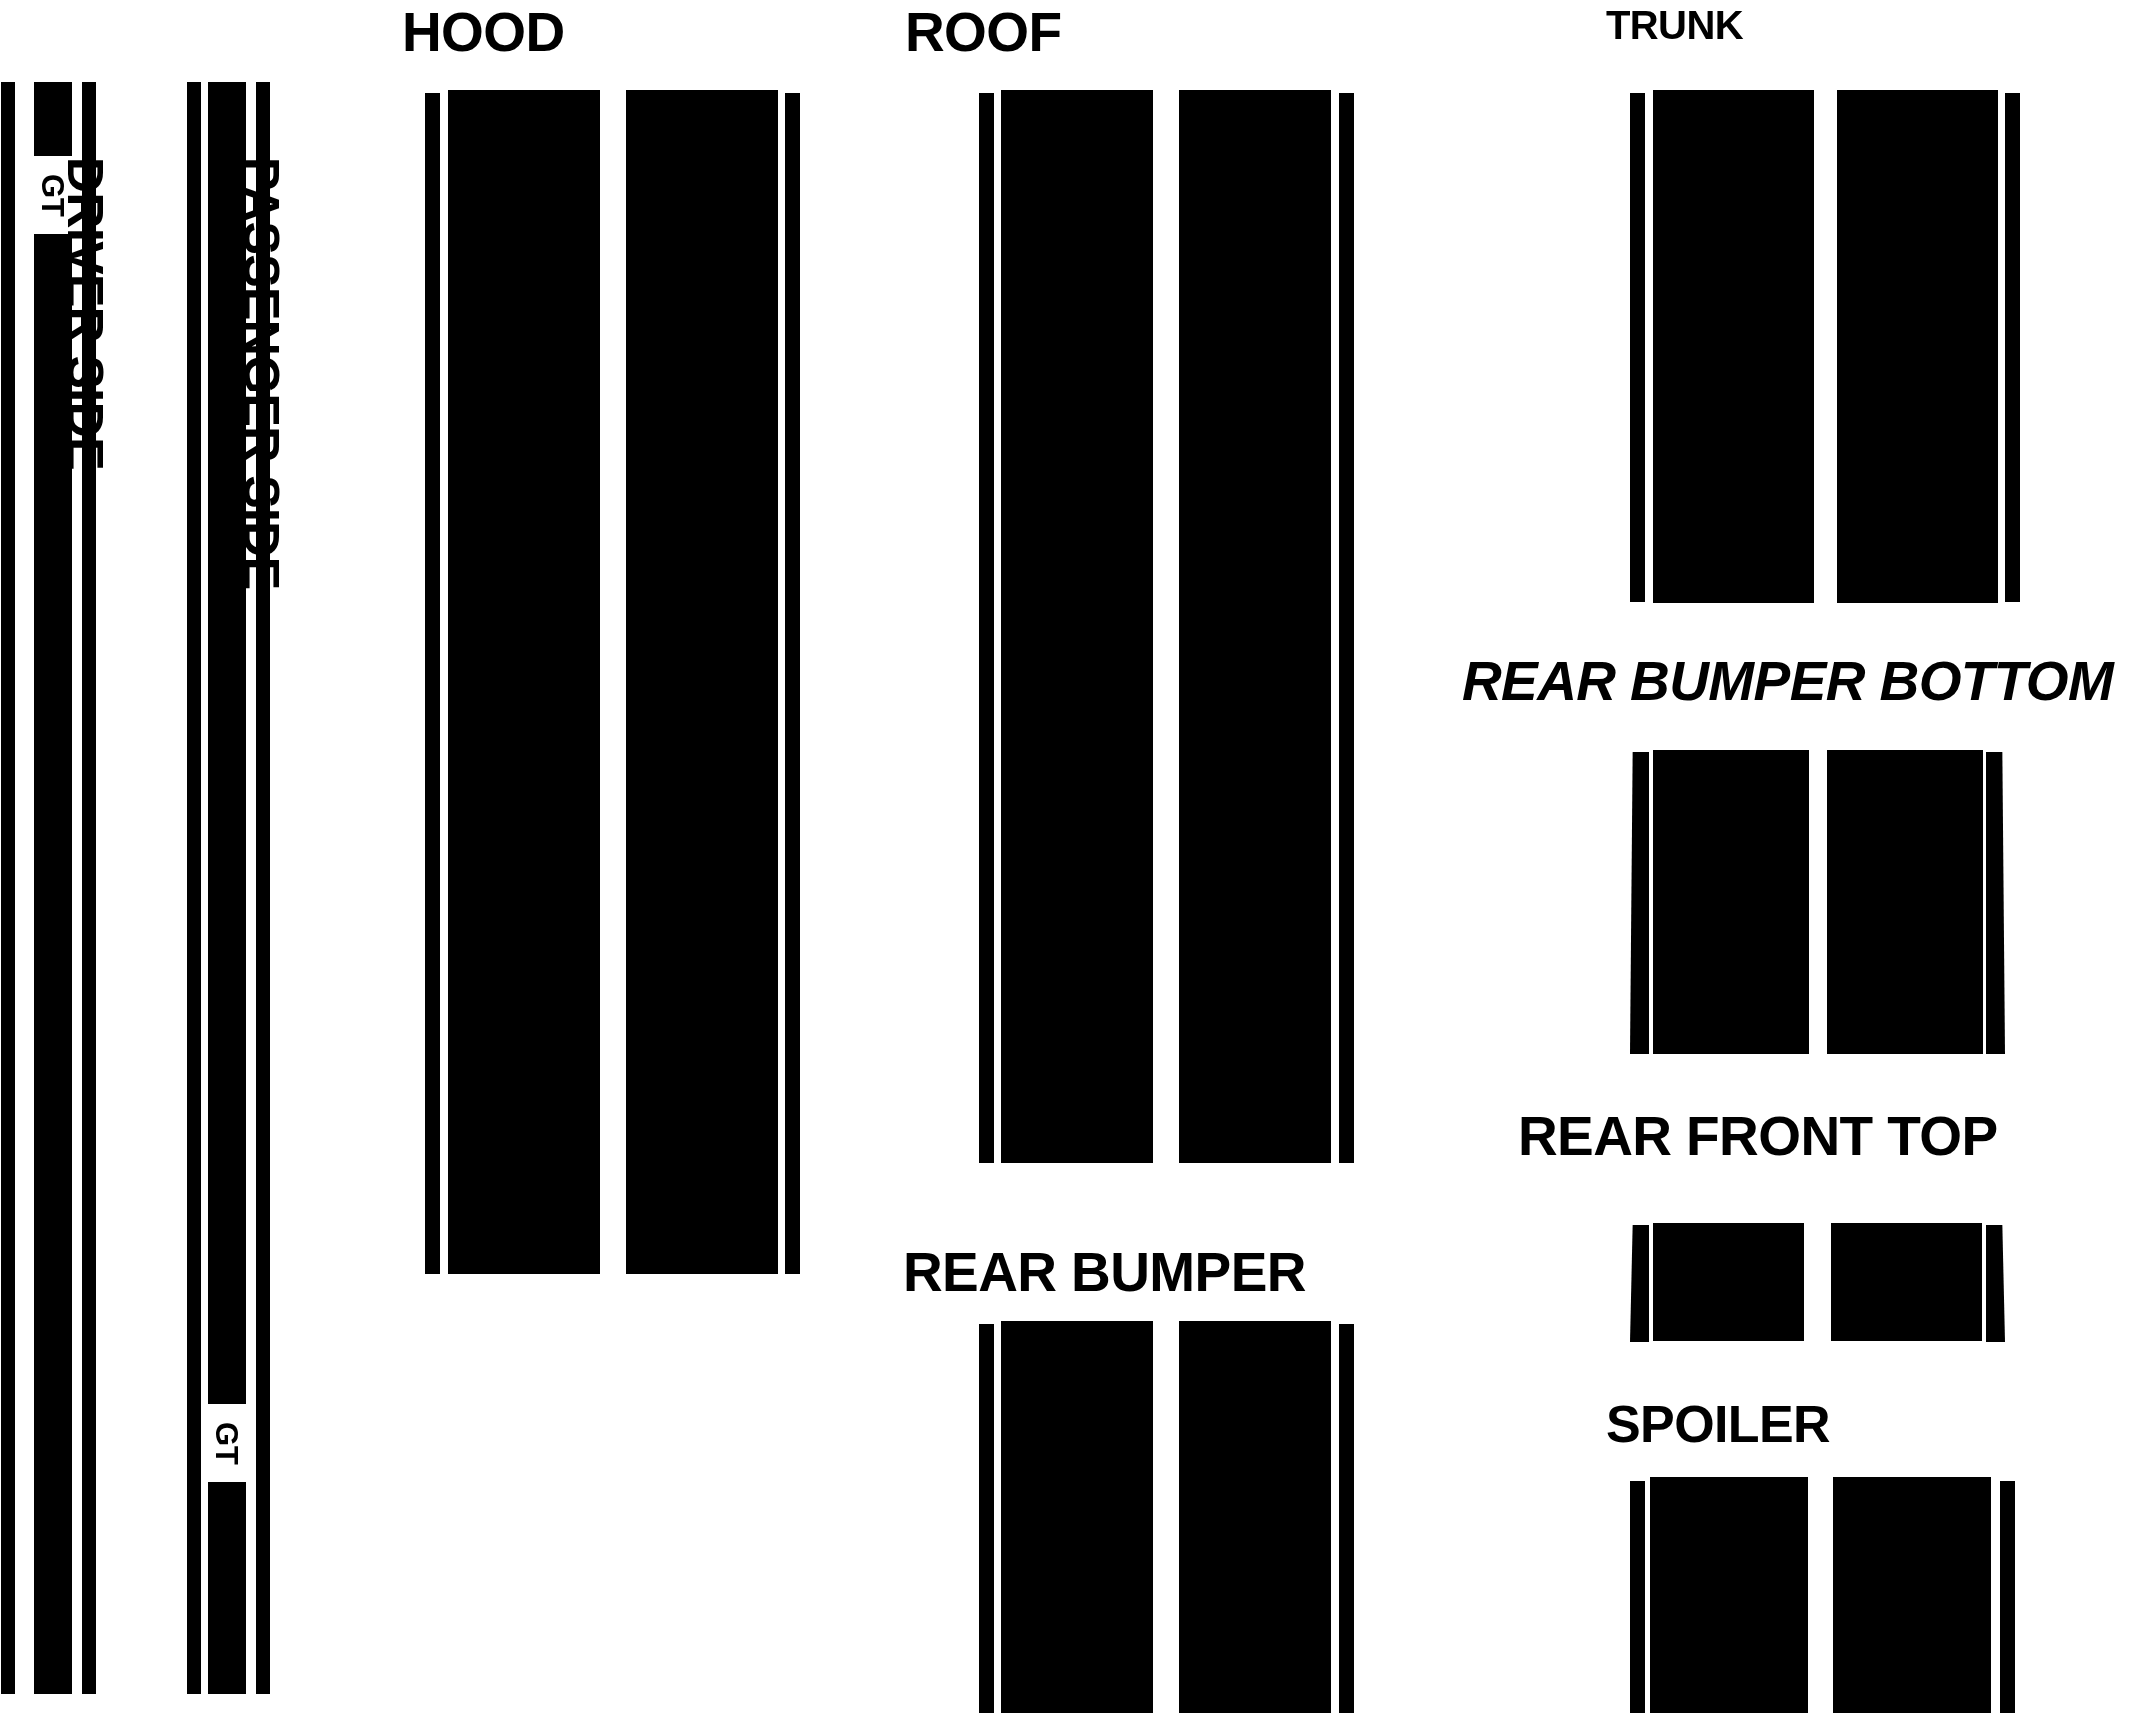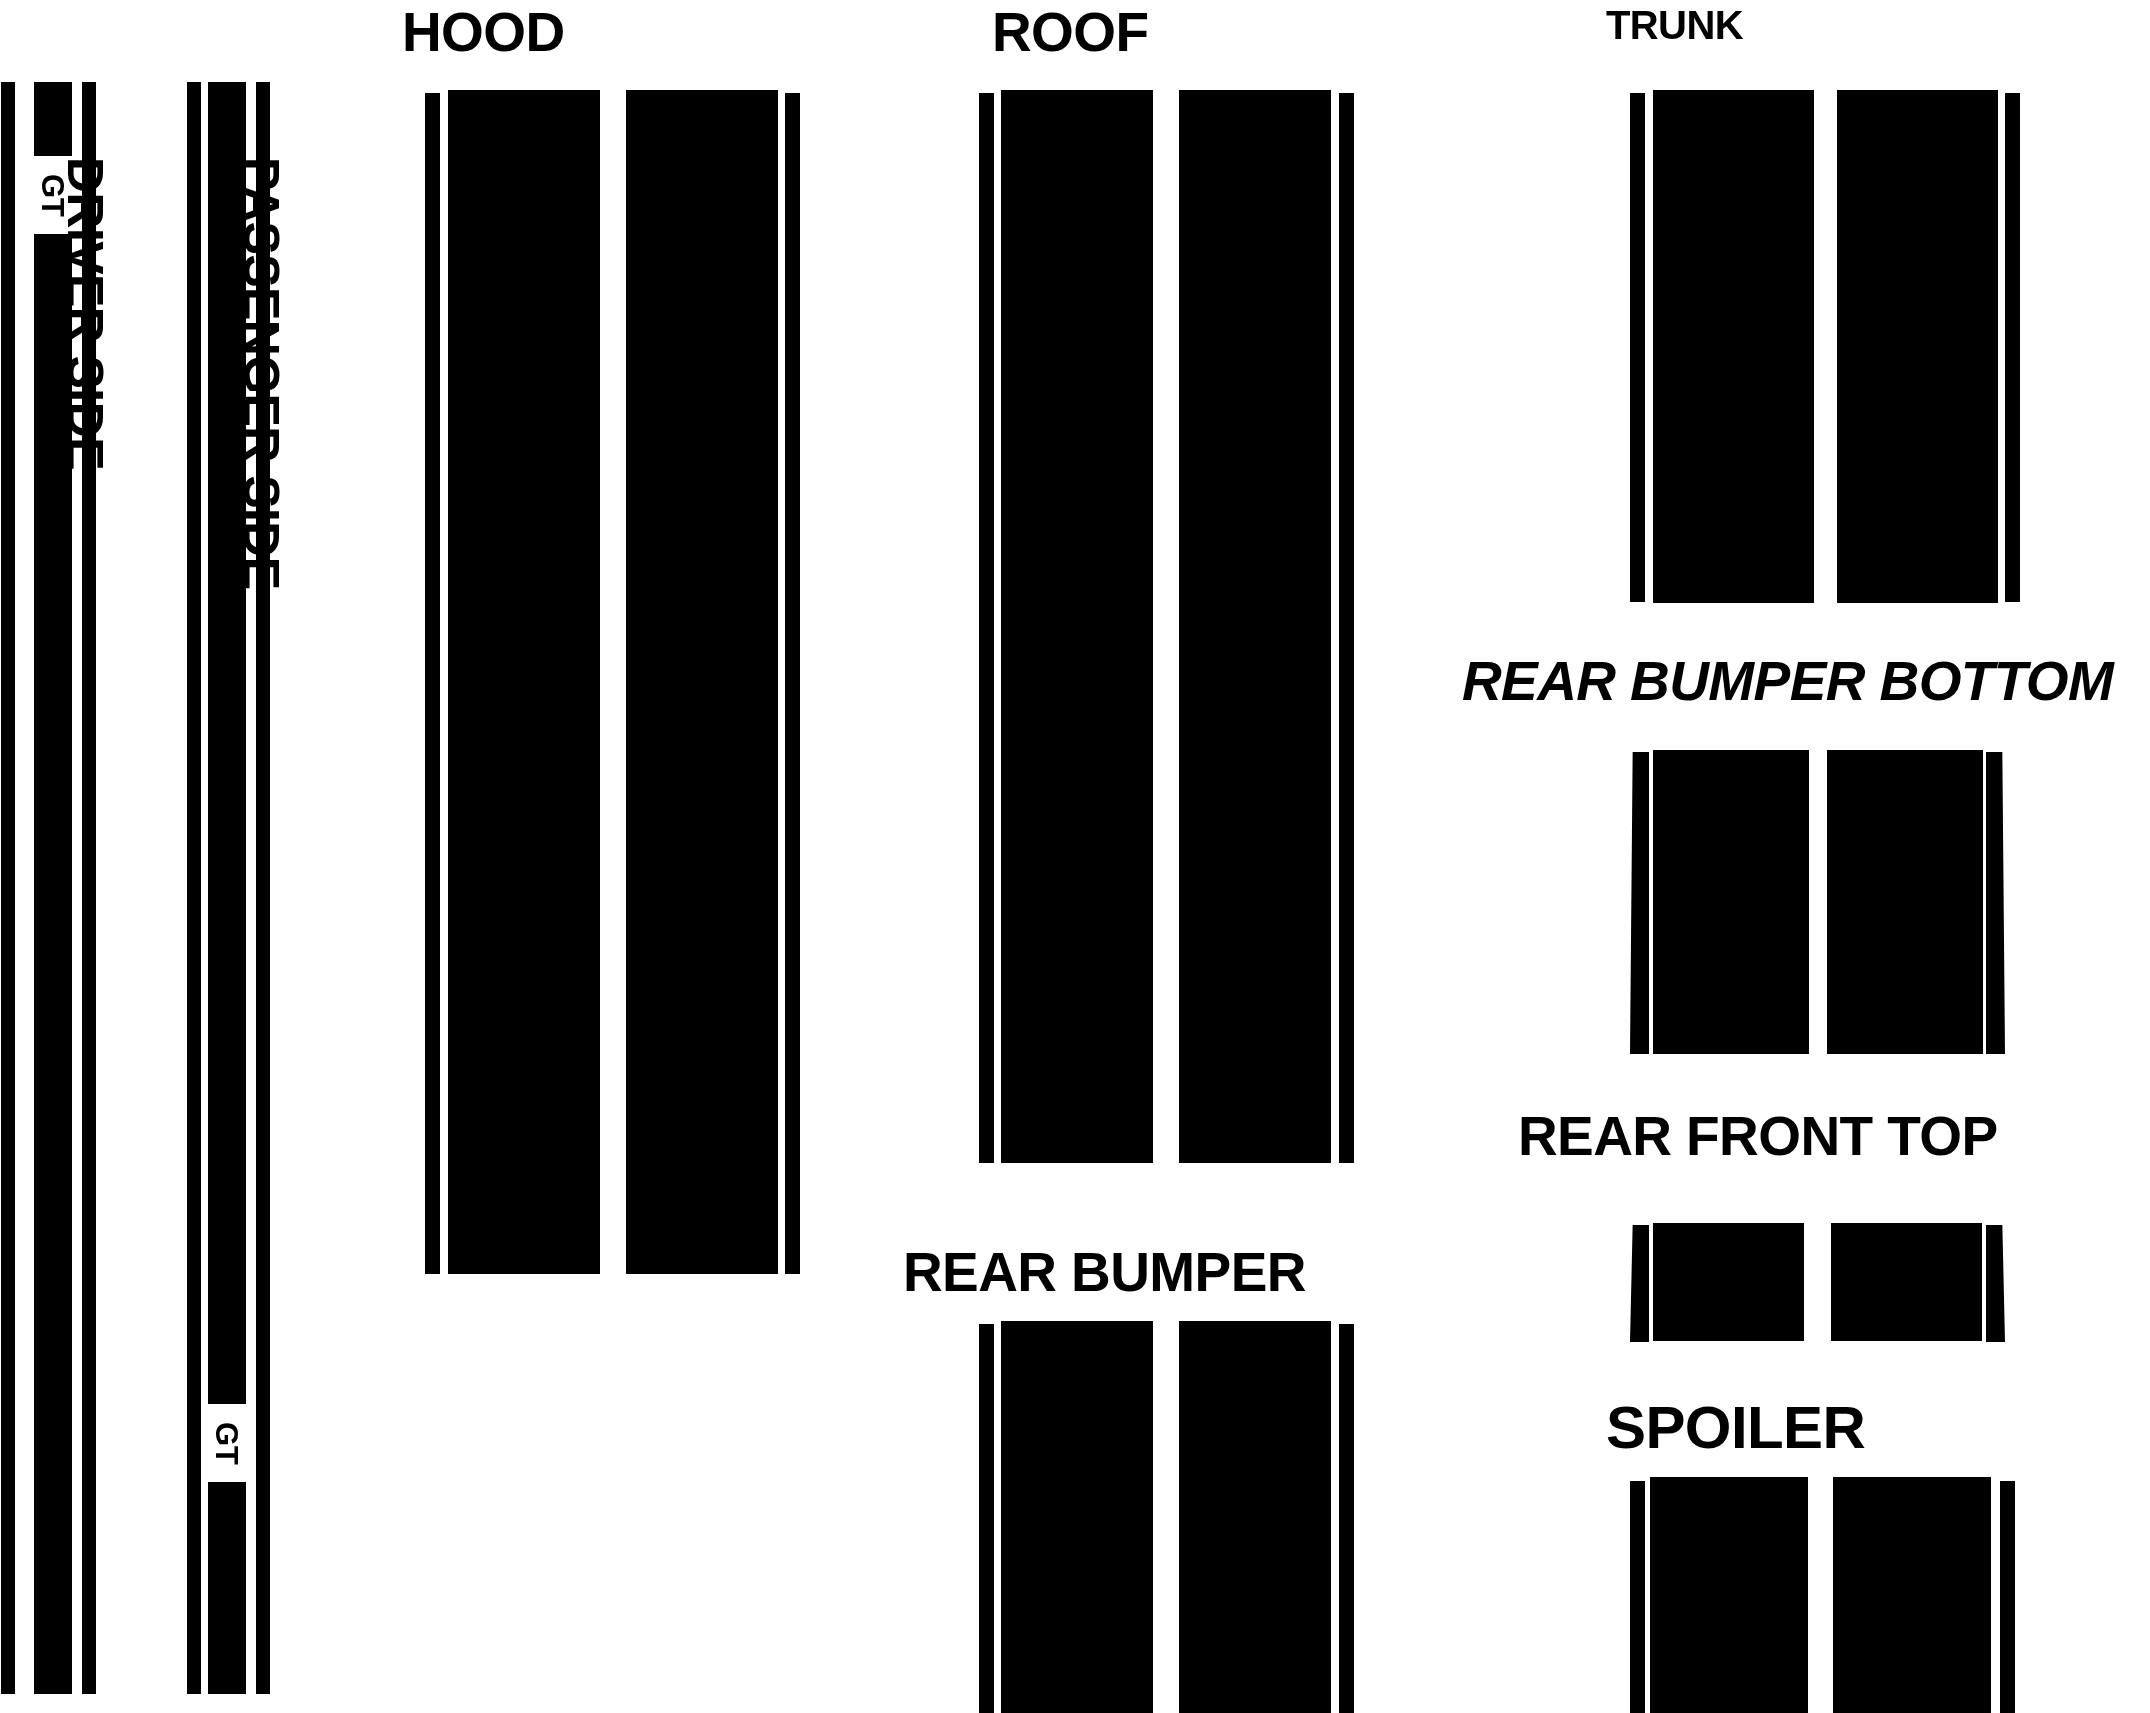--- a/index.html
+++ b/index.html
@@ -95,21 +95,21 @@
 
   <div>
     <div class="label h" style="left:402px; top:5px; width:402px; font-size:55px;">HOOD</div>
     <div class="stripe" style="left:425px; top:93px; width:15px; height:1181px;"></div>
     <div class="stripe" style="left:448px; top:90px; width:152px; height:1184px;"></div>
     <div class="stripe" style="left:626px; top:90px; width:152px; height:1184px;"></div>
     <div class="stripe" style="left:785px; top:93px; width:15px; height:1181px;"></div>
   </div>
 
   <div>
-    <div class="label h" style="left:992px; top:5px; width:402px; font-size:55px;">ROOF</div>
+    <div class="label h" style="left:905px; top:5px; width:402px; font-size:55px;">ROOF</div>
     <div class="stripe" style="left:979px; top:93px; width:15px; height:1070px;"></div>
     <div class="stripe" style="left:1001px; top:90px; width:152px; height:1073px;"></div>
     <div class="stripe" style="left:1179px; top:90px; width:152px; height:1073px;"></div>
     <div class="stripe" style="left:1339px; top:93px; width:15px; height:1070px;"></div>
   </div>
 
   <div>
     <div class="label h" style="left:903px; top:1245px; width:477px; font-size:55px;">REAR BUMPER</div>
     <div class="stripe" style="left:979px; top:1324px; width:15px; height:390px;"></div>
     <div class="stripe" style="left:1001px; top:1321px; width:152px; height:393px;"></div>
@@ -135,21 +135,21 @@
 
   <div>
     <div class="label h" style="left:1518px; top:1109px; width:632px; font-size:55px; text-align:left;">REAR FRONT TOP</div>
     <div class="stripe taper-l-up" style="left:1630px; top:1225px; width:19px; height:117px;"></div>
     <div class="stripe" style="left:1653px; top:1223px; width:151px; height:118px;"></div>
     <div class="stripe" style="left:1831px; top:1223px; width:151px; height:118px;"></div>
     <div class="stripe taper-r-up" style="left:1986px; top:1225px; width:19px; height:117px;"></div>
   </div>
 
   <div>
-    <div class="label h" style="left:1606px; top:1398px; width:402px; font-size:60px;">SPOILER</div>
+    <div class="label h" style="left:1606px; top:1398px; width:402px; font-size:52px;">SPOILER</div>
     <div class="stripe" style="left:1630px; top:1481px; width:15px; height:233px;"></div>
     <div class="stripe" style="left:1650px; top:1477px; width:158px; height:236px;"></div>
     <div class="stripe" style="left:1833px; top:1477px; width:158px; height:236px;"></div>
     <div class="stripe" style="left:2000px; top:1481px; width:15px; height:233px;"></div>
   </div>
 
 </div>
 
 
 </body></html>

